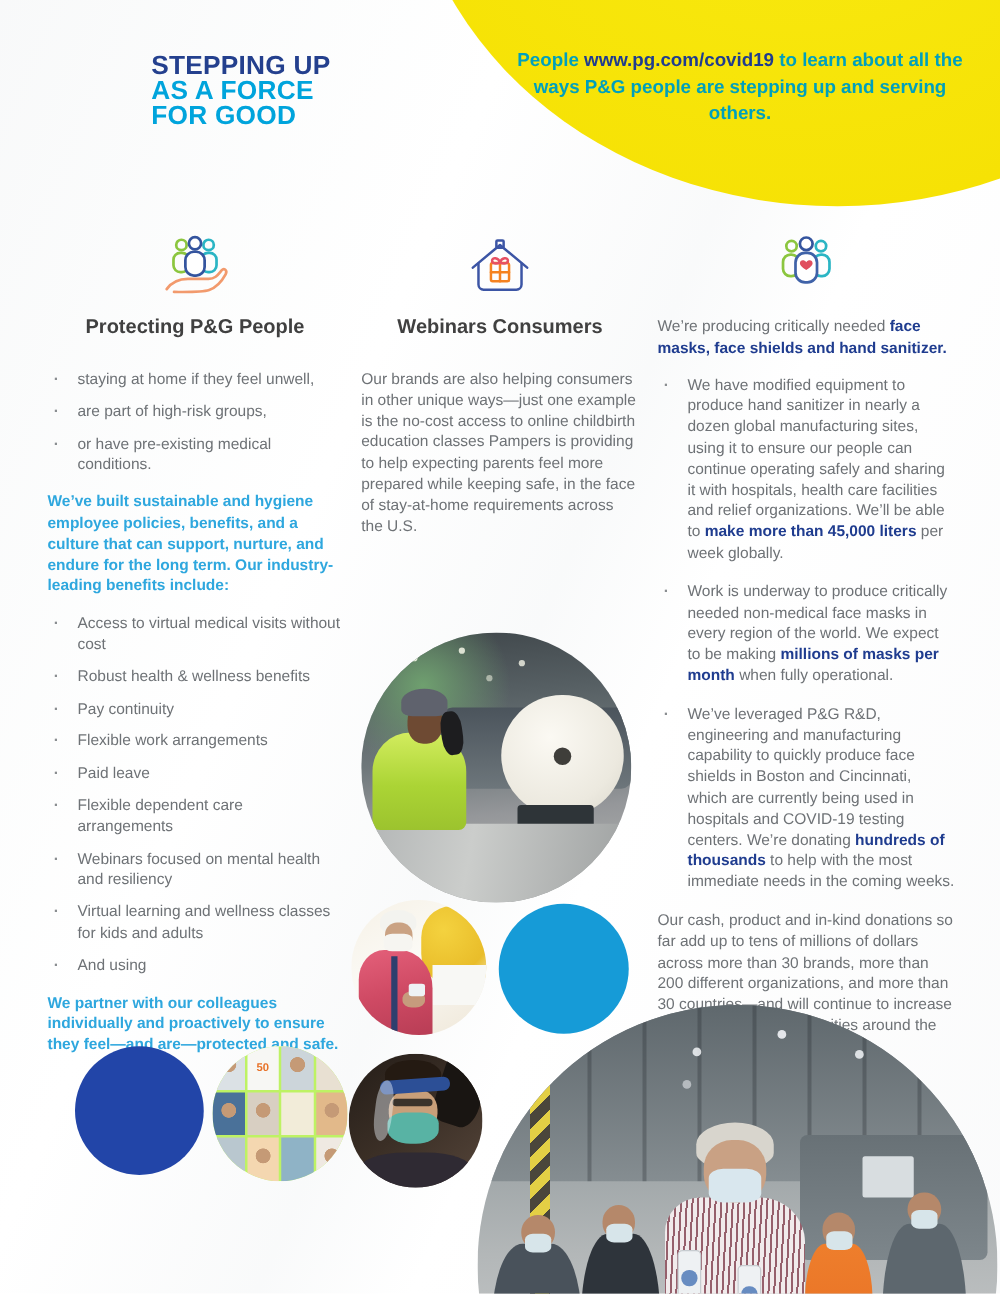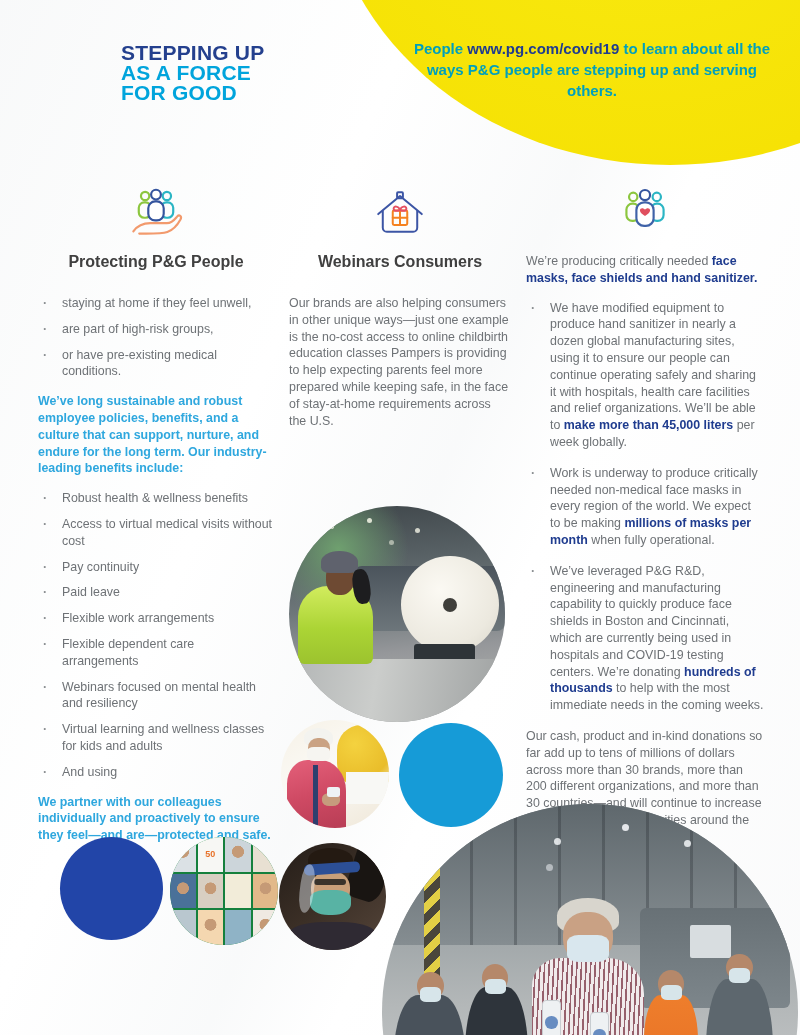--- a/index.html
+++ b/index.html
@@ -72,21 +72,21 @@
   .b-face{left:25%;top:17%;width:20%;height:20%;background:#caa283;border-radius:45%;}
   .b-mask{left:24%;top:25%;width:21%;height:13%;background:#f6f5f1;border-radius:30%;}
   .b-torso{left:6%;top:37%;width:54%;height:63%;border-radius:35% 45% 0 0;
         background:linear-gradient(165deg,#e4607a 0%,#cf4a64 50%,#b83d55 100%);}
   .b-zip{left:30%;top:42%;width:4%;height:58%;background:#2e3f6e;}
   .b-hands{left:38%;top:68%;width:17%;height:12%;background:#c69b7d;border-radius:40%;}
   .b-item{left:43%;top:62%;width:12%;height:9%;background:#eef2f5;border-radius:20%;}
 
   
   #ph-c{left:170px;top:837px;width:108px;height:108px;background:#fff;}
-  .c-grid{position:absolute;inset:0;display:grid;grid-template-columns:repeat(4,1fr);grid-template-rows:repeat(3,1fr);gap:2px;background:#15803d;}
+  .c-grid{position:absolute;inset:0;display:grid;grid-template-columns:repeat(4,1fr);grid-template-rows:repeat(3,1fr);gap:2px;background:#bef264;}
   .c-grid .tile{position:relative;}
   .c-grid .t50{display:flex;align-items:center;justify-content:center;color:#e8732a;font-weight:700;font-size:9px;}
   .facedot{background-image:radial-gradient(circle at 50% 42%,#c59a76 0 24%,rgba(0,0,0,0) 26%);}
 
   
   #ph-d{left:279px;top:843px;width:107px;height:107px;}
   .d-base{inset:0;background:linear-gradient(140deg,#241d18,#3b2f26 50%,#55453a);}
   .d-arm{left:68%;top:-6%;width:34%;height:60%;background:#191512;transform:rotate(18deg);border-radius:30%;}
   .d-hair{left:27%;top:5%;width:42%;height:22%;background:#241a12;border-radius:50% 50% 30% 30%;}
   .d-band{left:23%;top:19%;width:52%;height:10%;background:#2c4f96;border-radius:5px;transform:rotate(-4deg);}
@@ -149,27 +149,27 @@
         <path d="M7 50 C12 43 20 40.5 28 41 L44 41 C50 41 52.5 37 55.5 33.5 C57.5 31.2 61 33 59 37 C56 42.5 51 48.5 44.5 50.8 C38 53 22 52.5 13.5 52.5" stroke="#f29a6d"></path>
       </g>
     </svg>
   </div>
         <h2 class="col-title">Protecting P&amp;G People</h2>
         <ul class="blist">
           <li><span>staying at home if they feel unwell,</span></li>
           <li><span>are part of high-risk groups,</span></li>
           <li><span>or have pre-existing medical conditions.</span></li>
         </ul>
-        <p class="para accent"><span>We’ve long sustainable and robust employee policies, benefits, and a culture that can support, nurture, and endure for the long term. Our industry-leading benefits include:</span></p>
+        <p class="para accent"><span>We’ve built sustainable and hygiene employee policies, benefits, and a culture that can support, nurture, and endure for the long term. Our industry-leading benefits include:</span></p>
         <ul class="blist">
+          <li><span>Access to virtual medical visits without cost</span></li>
           <li><span>Robust health &amp; wellness benefits</span></li>
-          <li><span>Access to virtual medical visits without cost</span></li>
           <li><span>Pay continuity</span></li>
+          <li><span>Flexible work arrangements</span></li>
           <li><span>Paid leave</span></li>
-          <li><span>Flexible work arrangements</span></li>
           <li><span>Flexible dependent care arrangements</span></li>
           <li><span>Webinars focused on mental health and resiliency</span></li>
           <li><span>Virtual learning and wellness classes for kids and adults</span></li>
           <li><span>And using</span></li>
         </ul>
         <p class="para accent"><span>We partner with our colleagues individually and proactively to ensure they feel—and are—protected and safe.</span></p>
       </section>
       <section class="col col-serving">
         <div class="icon-wrap">
     <svg viewBox="0 0 64 64" width="58" height="58">

